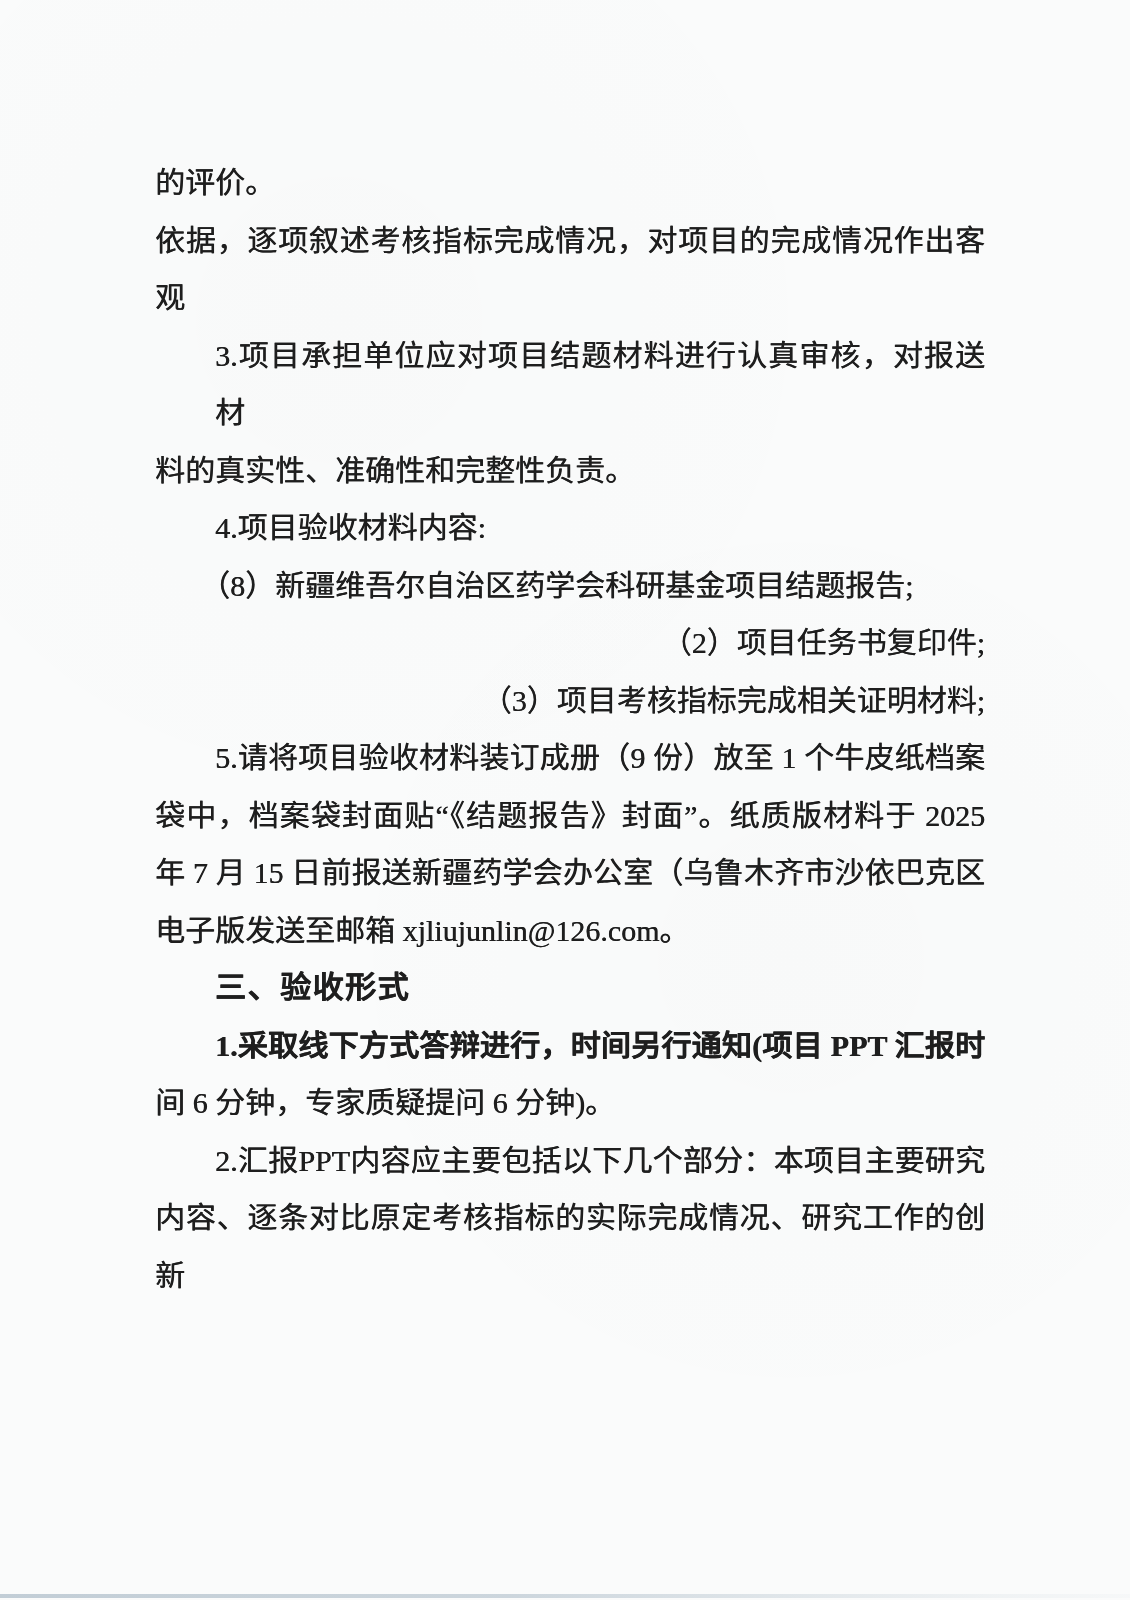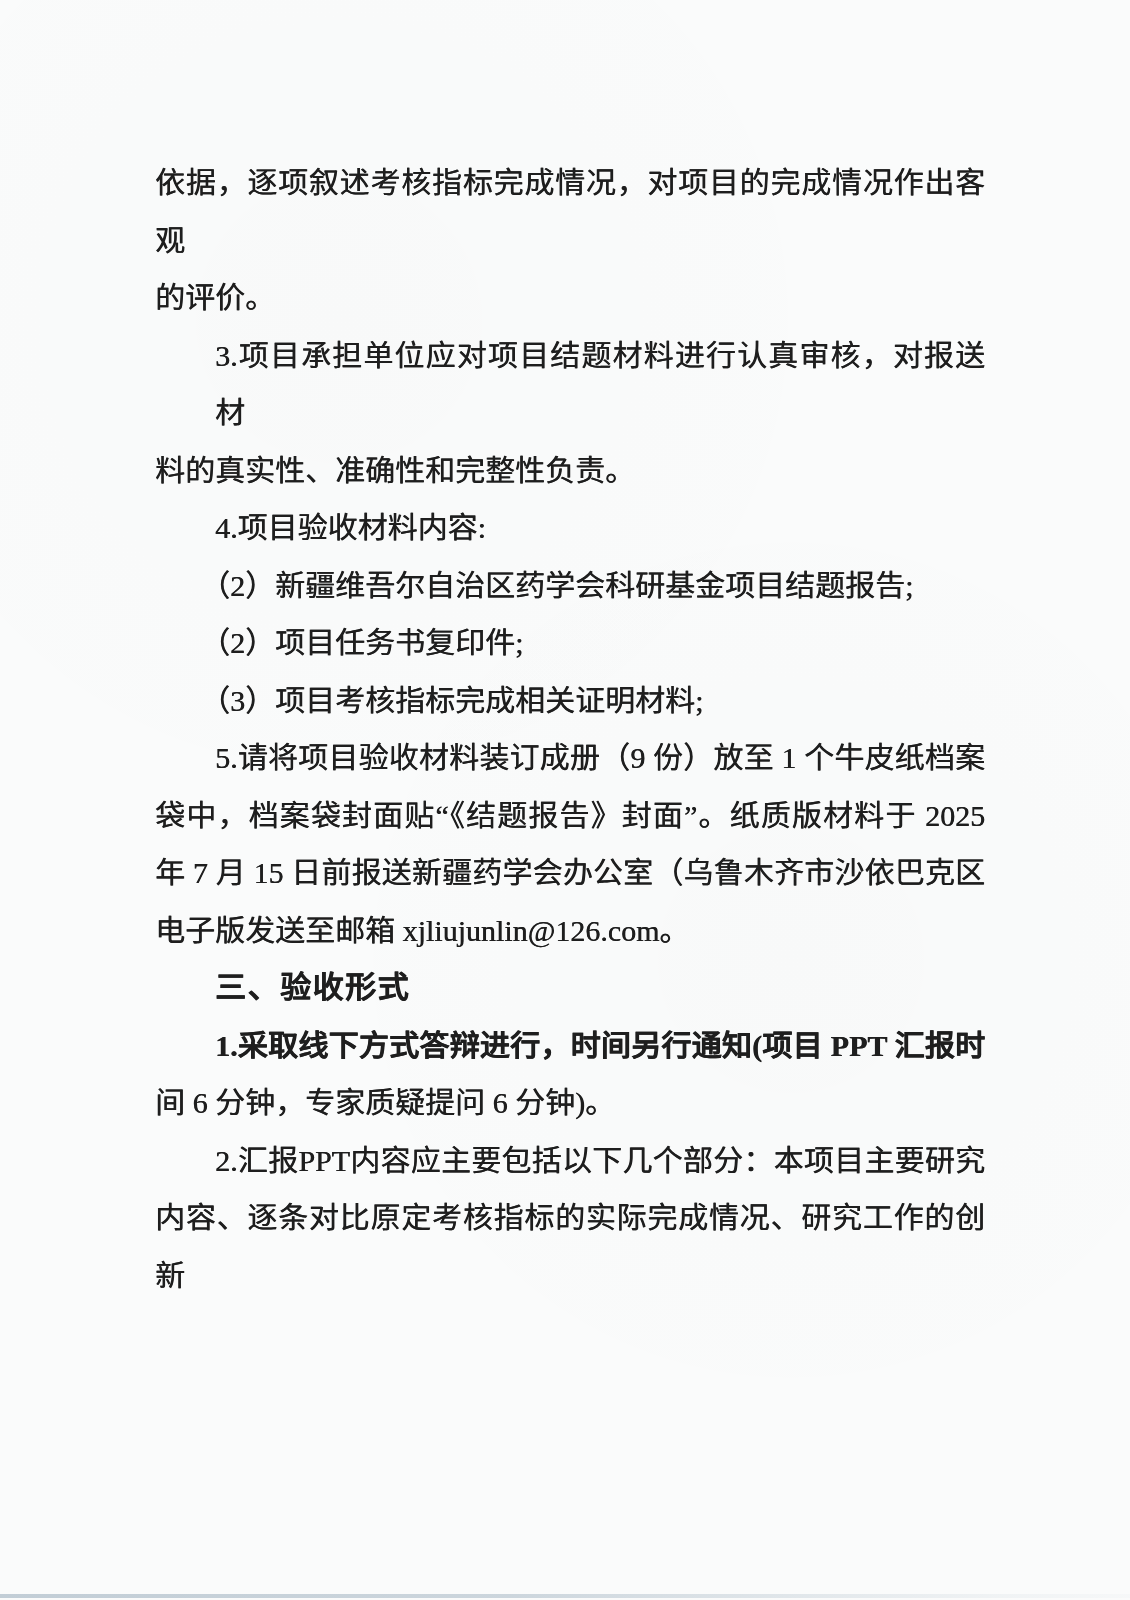--- a/index.html
+++ b/index.html
@@ -60,28 +60,28 @@
       rgba(148, 168, 184, 0.10) 88%,
       rgba(148, 168, 184, 0.04) 100%);
   }
 </style>
 </head>
 <body>
 
 <div class="page">
   <div class="content">
 
-  <div class="line justify">依据，逐项叙述考核指标完成情况，对项目的完成情况作出客观</div>
-      <div class="line">的评价。</div>
+  <div class="line">的评价。</div>
+      <div class="line justify">依据，逐项叙述考核指标完成情况，对项目的完成情况作出客观</div>
       <div class="line justify" style="padding-left: 60px;">3.项目承担单位应对项目结题材料进行认真审核，对报送材</div>
       <div class="line">料的真实性、准确性和完整性负责。</div>
       <div class="line" style="padding-left: 60px;">4.项目验收材料内容:</div>
-      <div class="line" style="padding-left: 45px;">（2）新疆维吾尔自治区药学会科研基金项目结题报告;</div>
-      <div class="line" style="padding-left: 45px;">（2）项目任务书复印件;</div>
-      <div class="line" style="padding-left: 45px;">（3）项目考核指标完成相关证明材料;</div>
+      <div class="line" style="padding-left: 45px;">（8）新疆维吾尔自治区药学会科研基金项目结题报告;</div>
+      <div class="line" style="padding-left: 45px; text-align: right;">（2）项目任务书复印件;</div>
+      <div class="line" style="padding-left: 45px; text-align: right;">（3）项目考核指标完成相关证明材料;</div>
       <div class="line justify" style="padding-left: 60px;">5.请将项目验收材料装订成册（9 份）放至 1 个牛皮纸档案</div>
       <div class="line justify">袋中，档案袋封面贴“《结题报告》封面”。纸质版材料于 2025</div>
       <div class="line justify">年 7 月 15 日前报送新疆药学会办公室（乌鲁木齐市沙依巴克区</div>
       <div class="line">电子版发送至邮箱 xjliujunlin@126.com。</div>
       <div class="line heading" style="padding-left: 60px;">三、验收形式</div>
       <div class="line justify" style="padding-left: 60px; font-weight: bold;">1.采取线下方式答辩进行，时间另行通知(项目 PPT 汇报时</div>
       <div class="line">间 6 分钟，专家质疑提问 6 分钟)。</div>
       <div class="line justify" style="padding-left: 60px;">2.汇报PPT内容应主要包括以下几个部分：本项目主要研究</div>
       <div class="line justify">内容、逐条对比原定考核指标的实际完成情况、研究工作的创新</div>
     </div>

